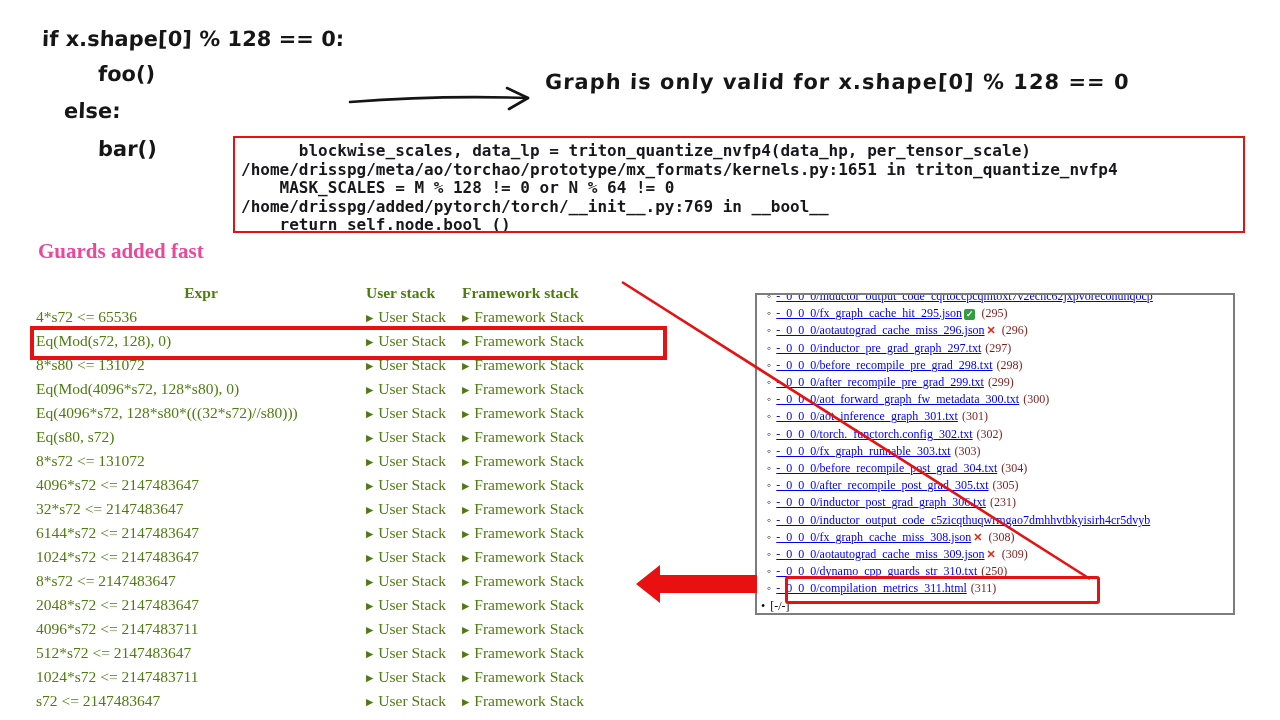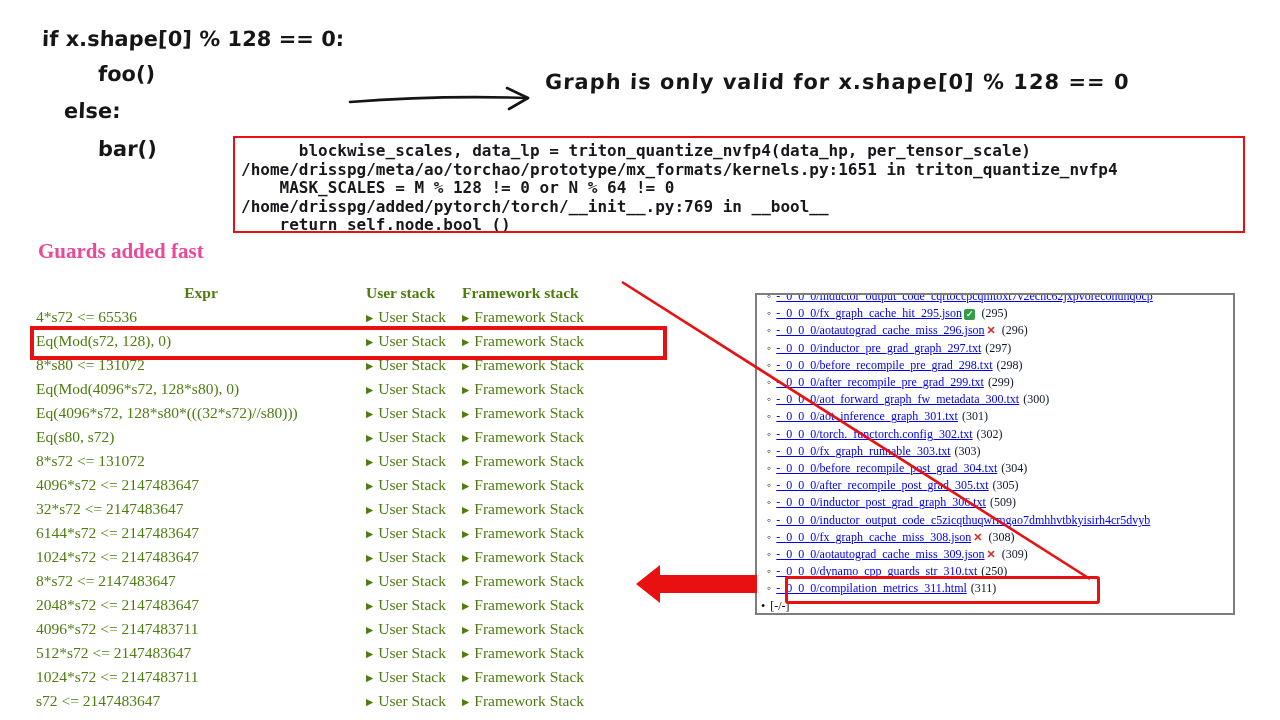--- a/index.html
+++ b/index.html
@@ -37,21 +37,21 @@
          font-family:"DejaVu Sans", sans-serif; }
 
   
   .file-panel { position:absolute; left:755px; top:293px; width:480px; height:322px;
                 background:#fff; border:2px solid #7d7d7d; overflow:hidden;
                 font-family:"Liberation Serif", serif; font-size:12px; color:#000; }
   .file-list { margin:-7px 0 0 10px; }
   .file-item { line-height:17.2px; white-space:nowrap; }
   .cbul { margin-right:5px; }
   .file-link { color:#0000ee; text-decoration:underline; cursor:pointer; }
-  .fnum { margin-left:4px; color:#0f172a;margin-top:39px; }
+  .fnum { margin-left:4px; color:#7f1d1d;margin-top:39px; }
   .badge { display:inline-block; margin:0 2px; }
   .badge-check { background:#2f9e44; color:#fff; font-size:9px; line-height:11px;
                  padding:0 2px; border-radius:2px; font-weight:bold; }
   .badge-x { color:#d93025; font-weight:bold; font-size:11px; }
   .file-footer { line-height:17px; margin-left:4px; white-space:nowrap; }
   .dbul { margin-right:5px; }
 
   
   .box-row-highlight  { position:absolute; left:30px;  top:326px; width:637px; height:34px;
                         border:4px solid #e81010; pointer-events:none; }
@@ -195,21 +195,21 @@
       <div class="file-item"><span class="cbul">◦</span><a class="file-link">-_0_0_0/aotautograd_cache_miss_296.json</a><span class="badge badge-x">✕</span><span class="fnum">(296)</span></div>
       <div class="file-item"><span class="cbul">◦</span><a class="file-link">-_0_0_0/inductor_pre_grad_graph_297.txt</a><span class="fnum">(297)</span></div>
       <div class="file-item"><span class="cbul">◦</span><a class="file-link">-_0_0_0/before_recompile_pre_grad_298.txt</a><span class="fnum">(298)</span></div>
       <div class="file-item"><span class="cbul">◦</span><a class="file-link">-_0_0_0/after_recompile_pre_grad_299.txt</a><span class="fnum">(299)</span></div>
       <div class="file-item"><span class="cbul">◦</span><a class="file-link">-_0_0_0/aot_forward_graph_fw_metadata_300.txt</a><span class="fnum">(300)</span></div>
       <div class="file-item"><span class="cbul">◦</span><a class="file-link">-_0_0_0/aot_inference_graph_301.txt</a><span class="fnum">(301)</span></div>
       <div class="file-item"><span class="cbul">◦</span><a class="file-link">-_0_0_0/torch._functorch.config_302.txt</a><span class="fnum">(302)</span></div>
       <div class="file-item"><span class="cbul">◦</span><a class="file-link">-_0_0_0/fx_graph_runnable_303.txt</a><span class="fnum">(303)</span></div>
       <div class="file-item"><span class="cbul">◦</span><a class="file-link">-_0_0_0/before_recompile_post_grad_304.txt</a><span class="fnum">(304)</span></div>
       <div class="file-item"><span class="cbul">◦</span><a class="file-link">-_0_0_0/after_recompile_post_grad_305.txt</a><span class="fnum">(305)</span></div>
-      <div class="file-item"><span class="cbul">◦</span><a class="file-link">-_0_0_0/inductor_post_grad_graph_306.txt</a><span class="fnum">(509)</span></div>
+      <div class="file-item"><span class="cbul">◦</span><a class="file-link">-_0_0_0/inductor_post_grad_graph_306.txt</a><span class="fnum">(231)</span></div>
       <div class="file-item"><span class="cbul">◦</span><a class="file-link">-_0_0_0/inductor_output_code_c5zicqthuqwrmgao7dmhhvtbkyisirh4cr5dvyb</a><span class="fnum"></span></div>
       <div class="file-item"><span class="cbul">◦</span><a class="file-link">-_0_0_0/fx_graph_cache_miss_308.json</a><span class="badge badge-x">✕</span><span class="fnum">(308)</span></div>
       <div class="file-item"><span class="cbul">◦</span><a class="file-link">-_0_0_0/aotautograd_cache_miss_309.json</a><span class="badge badge-x">✕</span><span class="fnum">(309)</span></div>
       <div class="file-item"><span class="cbul">◦</span><a class="file-link">-_0_0_0/dynamo_cpp_guards_str_310.txt</a><span class="fnum">(250)</span></div>
       <div class="file-item"><span class="cbul">◦</span><a class="file-link">-_0_0_0/compilation_metrics_311.html</a><span class="fnum">(311)</span></div>
     </div>
     <div class="file-footer"><span class="dbul">•</span><span>[-/-]</span></div>
   </div>
 
   <div class="box-row-highlight"></div>

